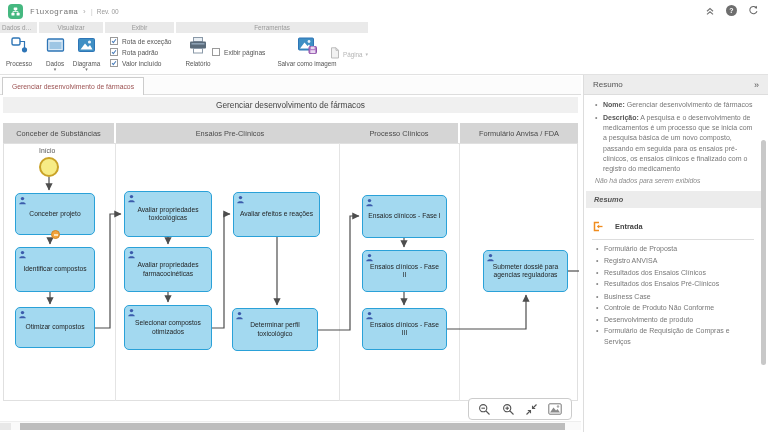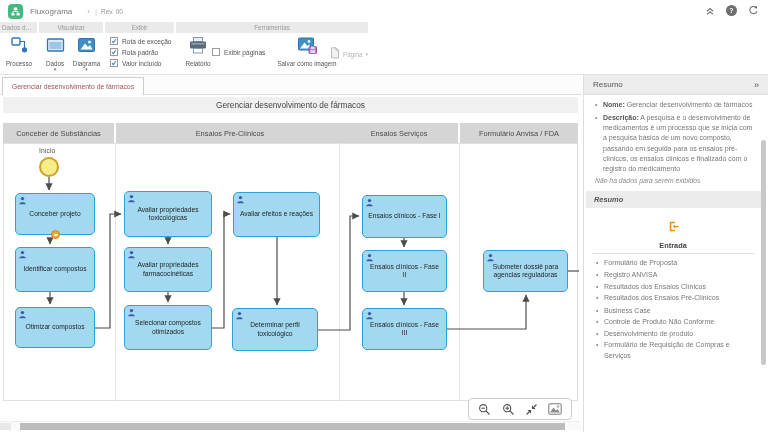--- a/index.html
+++ b/index.html
@@ -4,21 +4,21 @@
 <style>
   * { box-sizing: border-box; margin: 0; padding: 0; }
   html,body { background:#fff; }
   .stage {
     position: relative; width: 768px; height: 432px; overflow: hidden;
     background: #fff; font-family: "Liberation Sans", sans-serif; color:#333;
   }
   
   .apphdr { position:absolute; top:0; left:0; width:768px; height:22px; display:flex; align-items:center; padding-left:8px; background:#fff; }
   .logo { width:15px; height:15px; border-radius:4px; background:#45b880; display:flex; align-items:center; justify-content:center; margin-right:7px; flex:0 0 auto; }
-  .crumb { font-size:8px; color:#777; margin-right:15px; }
+  .crumb { font-size:8px; color:#777; margin-right:5px;font-family:Liberation Mono, monospace; }
   .crumb-sep { font-size:8px; color:#aaa; margin-right:5px; }
   .doctitle { font-size:10px; font-weight:bold; color:#2f2f2f; margin-right:7px; white-space:nowrap; }
   .rev-sep { font-size:8px; color:#ccc; margin-right:4px; }
   .rev { font-size:6.5px; color:#9a9a9a; }
   .hdr-icons { position:absolute; right:8px; top:4px; display:flex; gap:9px; align-items:center; }
   .hicon { width:13px; height:13px; display:flex; align-items:center; justify-content:center; cursor:pointer; }
   .helpdot { width:11px; height:11px; border-radius:50%; background:#6e6e6e; color:#fff; font-size:7px; font-weight:bold; display:flex; align-items:center; justify-content:center; }
   
   .ribbon { position:absolute; top:22px; left:0; width:768px; height:53px; background:#fff; border-bottom:1px solid #e2e2e2; }
   .rgroup { position:absolute; top:0; bottom:1px; }
@@ -58,21 +58,21 @@
   .phdr .ptitle { font-size:8px; color:#555; }
   .phdr .pcollapse { font-size:9px; color:#555; cursor:pointer; }
   .pcontent { padding:5px 14px 0 8px; }
   .props { list-style:none; }
   .props li { position:relative; font-size:7px; color:#777; line-height:1.45; padding-left:11px; margin-bottom:3px; }
   .props li::before { content:"•"; position:absolute; left:3px; color:#888; }
   .props b { color:#555; }
   .clip { max-height:62px; overflow:hidden; }
   .pbar { background:#ececec; font-size:7.4px; font-weight:bold; font-style:italic; color:#555; padding:4px 8px; margin:7px -12px 5px -6px; }
   .emptytxt { font-size:6.8px; font-style:italic; color:#8a8a8a; margin:2px 0 4px 3px; }
-  .sechead { display:flex; align-items:center; gap:5px; border-bottom:1px solid #ddd; padding-bottom:3px; margin:10px 0 4px 0;flex-direction:column; }
+  .sechead { display:flex; align-items:center; gap:12px; border-bottom:1px solid #ddd; padding-bottom:3px; margin:10px 0 4px 0; }
   .sechead .sectitle { font-size:7.4px; font-weight:bold; color:#444; }
   .secitems { list-style:none; margin-bottom:2px; }
   .secitems li { position:relative; font-size:7px; color:#777; line-height:1.5; padding-left:12px; margin-bottom:1px; }
   .secitems li::before { content:"•"; position:absolute; left:4px; color:#888; }
   .pscroll { position:absolute; right:2px; top:65px; width:5px; height:225px; background:#c8c8c8; border-radius:3px; cursor:pointer; }
 </style>
 </head>
 <body>
 
 <div class="stage">
@@ -227,21 +227,21 @@
 
   <div class="tabbar">
     <div class="tab">Gerenciar desenvolvimento de fármacos</div>
   </div>
 
   <div class="canvas">
     <div class="dgtitle">Gerenciar desenvolvimento de fármacos</div>
     <div id="laneHeaders">
         <div class="lanehdr" style="left: 3px; width: 111px;">Conceber de Substâncias</div>
         <div class="lanehdr" style="left: 116px; width: 228px;">Ensaios Pre-Clínicos</div>
-        <div class="lanehdr" style="left: 340px; width: 118px;">Ensaios Serviços</div>
+        <div class="lanehdr" style="left: 340px; width: 118px;">Processo Clínicos</div>
         <div class="lanehdr" style="left: 460px; width: 118px;">Formulário Anvisa / FDA</div>
       </div>
     <div class="laneband"></div>
     <div id="laneDividers">
         <div class="lanediv" style="left: 114.5px;"></div>
         <div class="lanediv" style="left: 338.5px;"></div>
         <div class="lanediv" style="left: 458.5px;"></div>
       </div>
     <svg class="edgelayer" id="edgeLayer">
       <defs>

